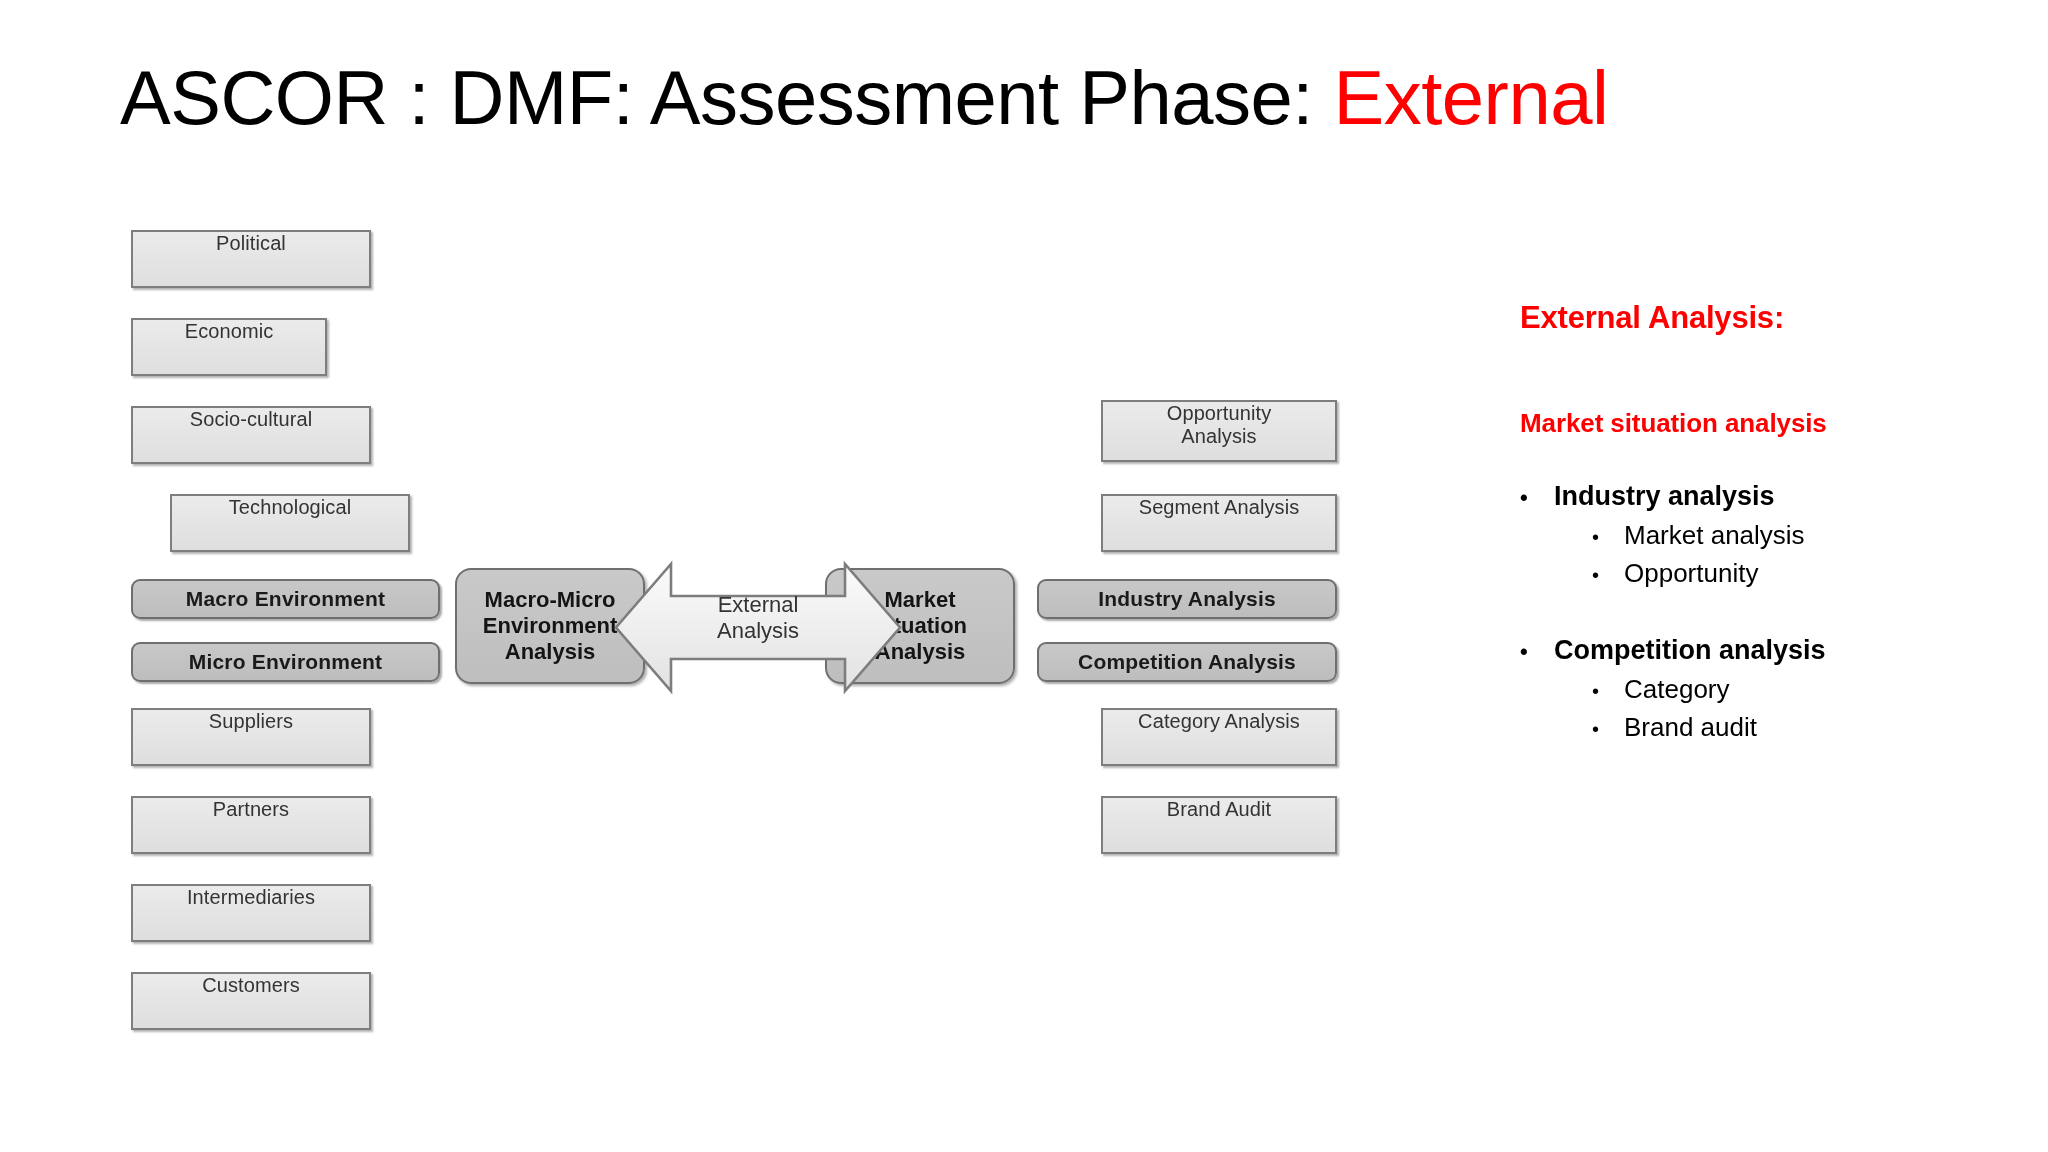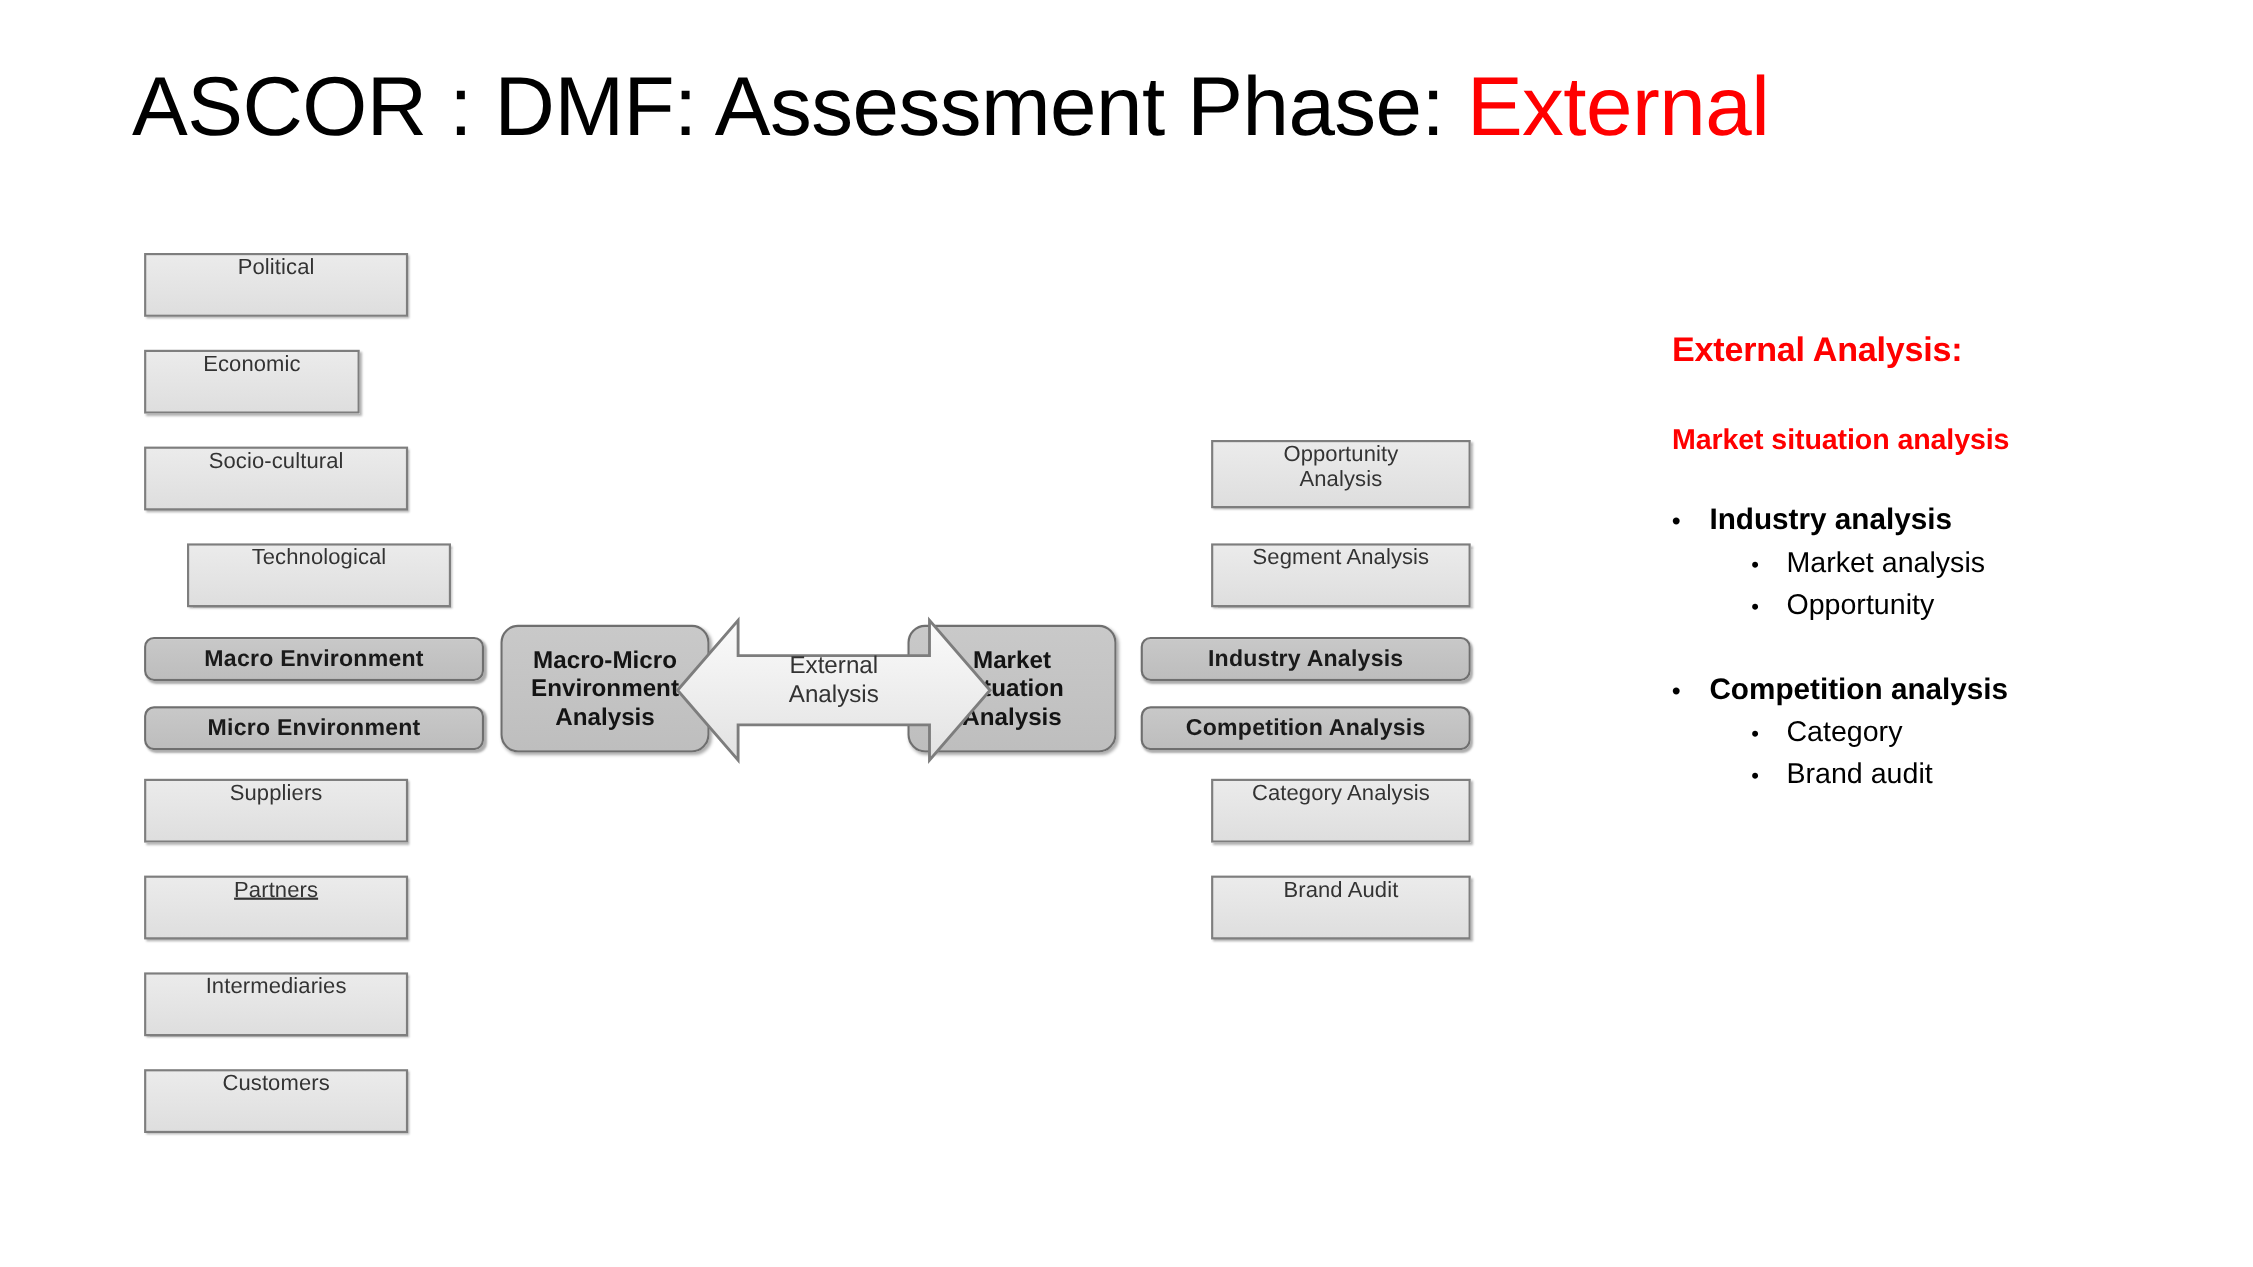--- a/index.html
+++ b/index.html
@@ -118,21 +118,21 @@
   #notes .head-1 {
     color: #ff0000;
     font-size: 31px;
     font-weight: bold;
     letter-spacing: -0.2px;
   }
   #notes .head-2 {
     color: #ff0000;
     font-size: 26px;
     font-weight: bold;
-    margin-top: 48px;
+    margin-top: 72px;
     letter-spacing: -0.1px;
   }
   #notes .group { margin-top: 40px; }
   #notes .group + .group { margin-top: 42px; }
 
   .bullet-l1 {
     display: flex;
     align-items: baseline;
     font-size: 27px;
     font-weight: bold;
@@ -189,21 +189,21 @@
   </div>
 
   <div class="strong-bar" style="left:131px; top:642px; width:309px; height:40px;">
     <span>Micro Environment</span>
   </div>
 
   <div class="flat-box" style="left:131px; top:708px; width:240px; height:58px;">
     <span>Suppliers</span>
   </div>
 
-  <div class="flat-box" style="left:131px; top:796px; width:240px; height:58px;text-decoration:underline;">
+  <div class="flat-box" style="left:131px; top:796px; width:240px; height:58px;">
     <span>Partners</span>
   </div>
 
   <div class="flat-box" style="left:131px; top:884px; width:240px; height:58px;">
     <span>Intermediaries</span>
   </div>
 
   <div class="flat-box" style="left:131px; top:972px; width:240px; height:58px;">
     <span>Customers</span>
   </div>

